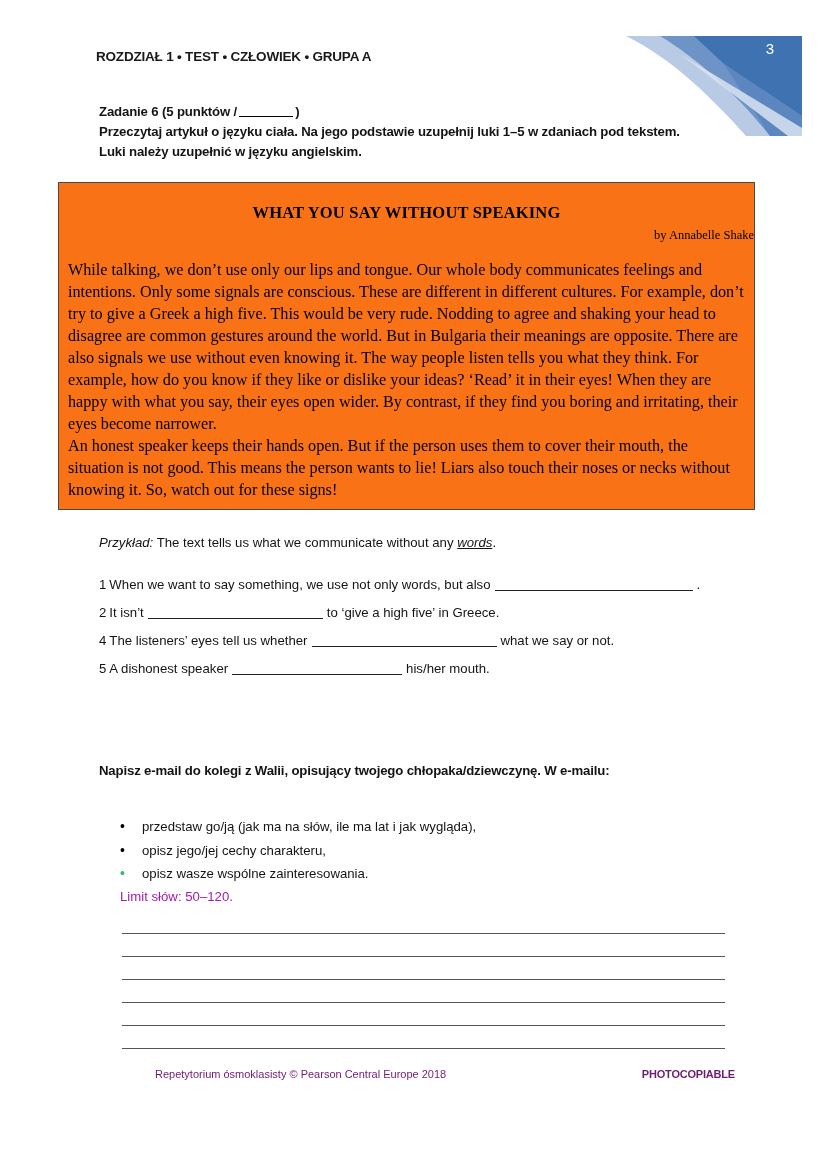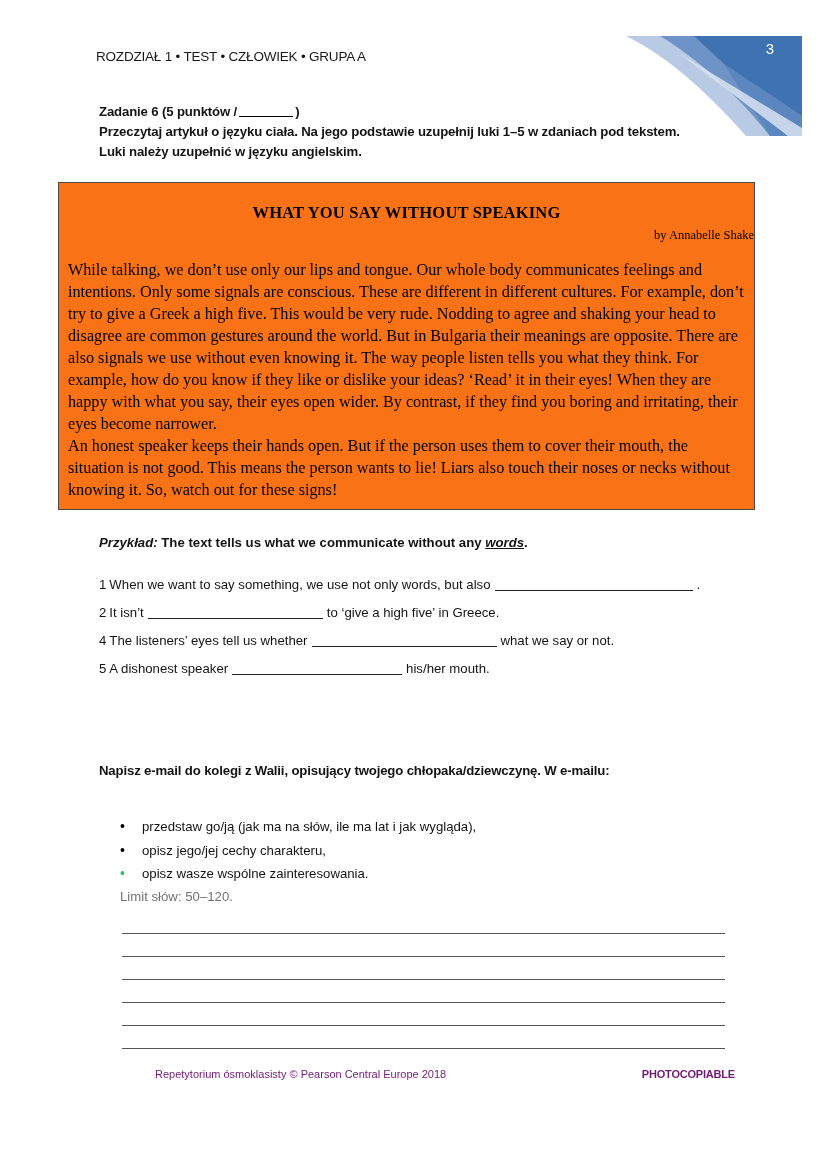--- a/index.html
+++ b/index.html
@@ -44,21 +44,21 @@
     font-family: "Liberation Sans", sans-serif;
     letter-spacing: 0.2px;
   }
 
   
   .running-head {
     position: absolute;
     top: 49px;
     left: 96px;
     font-size: 13.5px;
-    font-weight: normal;
+    font-weight: bold;
     letter-spacing: -0.2px;
     color: #1a1a1a;
     font-family: "Liberation Sans", sans-serif;
   }
 
   
   .task6-block {
     position: absolute;
     top: 102px;
     left: 99px;
@@ -118,21 +118,21 @@
   
   .exercise {
     position: absolute;
     top: 529px;
     left: 99px;
     width: 650px;
     font-size: 13.2px;
     line-height: 28px;
     color: #141414;
   }
-  .ex-example { margin-bottom: 14px; font-weight: bold; }
+  .ex-example { margin-bottom: 14px; }
   .ex-example .pr { font-style: italic; }
   .ex-example .ans {
     font-style: italic;
     text-decoration: underline;
   }
   .ex-item { margin-bottom: 0; }
   .ex-item .num { margin-right: 3px; }
   .blank {
     display: inline-block;
     border-bottom: 1.3px solid #222;
@@ -177,21 +177,21 @@
     flex: 0 0 22px;
     font-size: 14px;
     line-height: 22.5px;
     color: #000;
   }
   .bullet-dot.green { color: #2ebd6b; }
   .bullet-text { flex: 1; }
   .word-limit {
     margin-top: 0px;
     font-size: 13.2px;
-    color: #737373;
+    color: #a21caf;
   }
 
   
   .answer-lines {
     position: absolute;
     top: 911px;
     left: 122px;
     width: 603px;
   }
   .answer-line {

